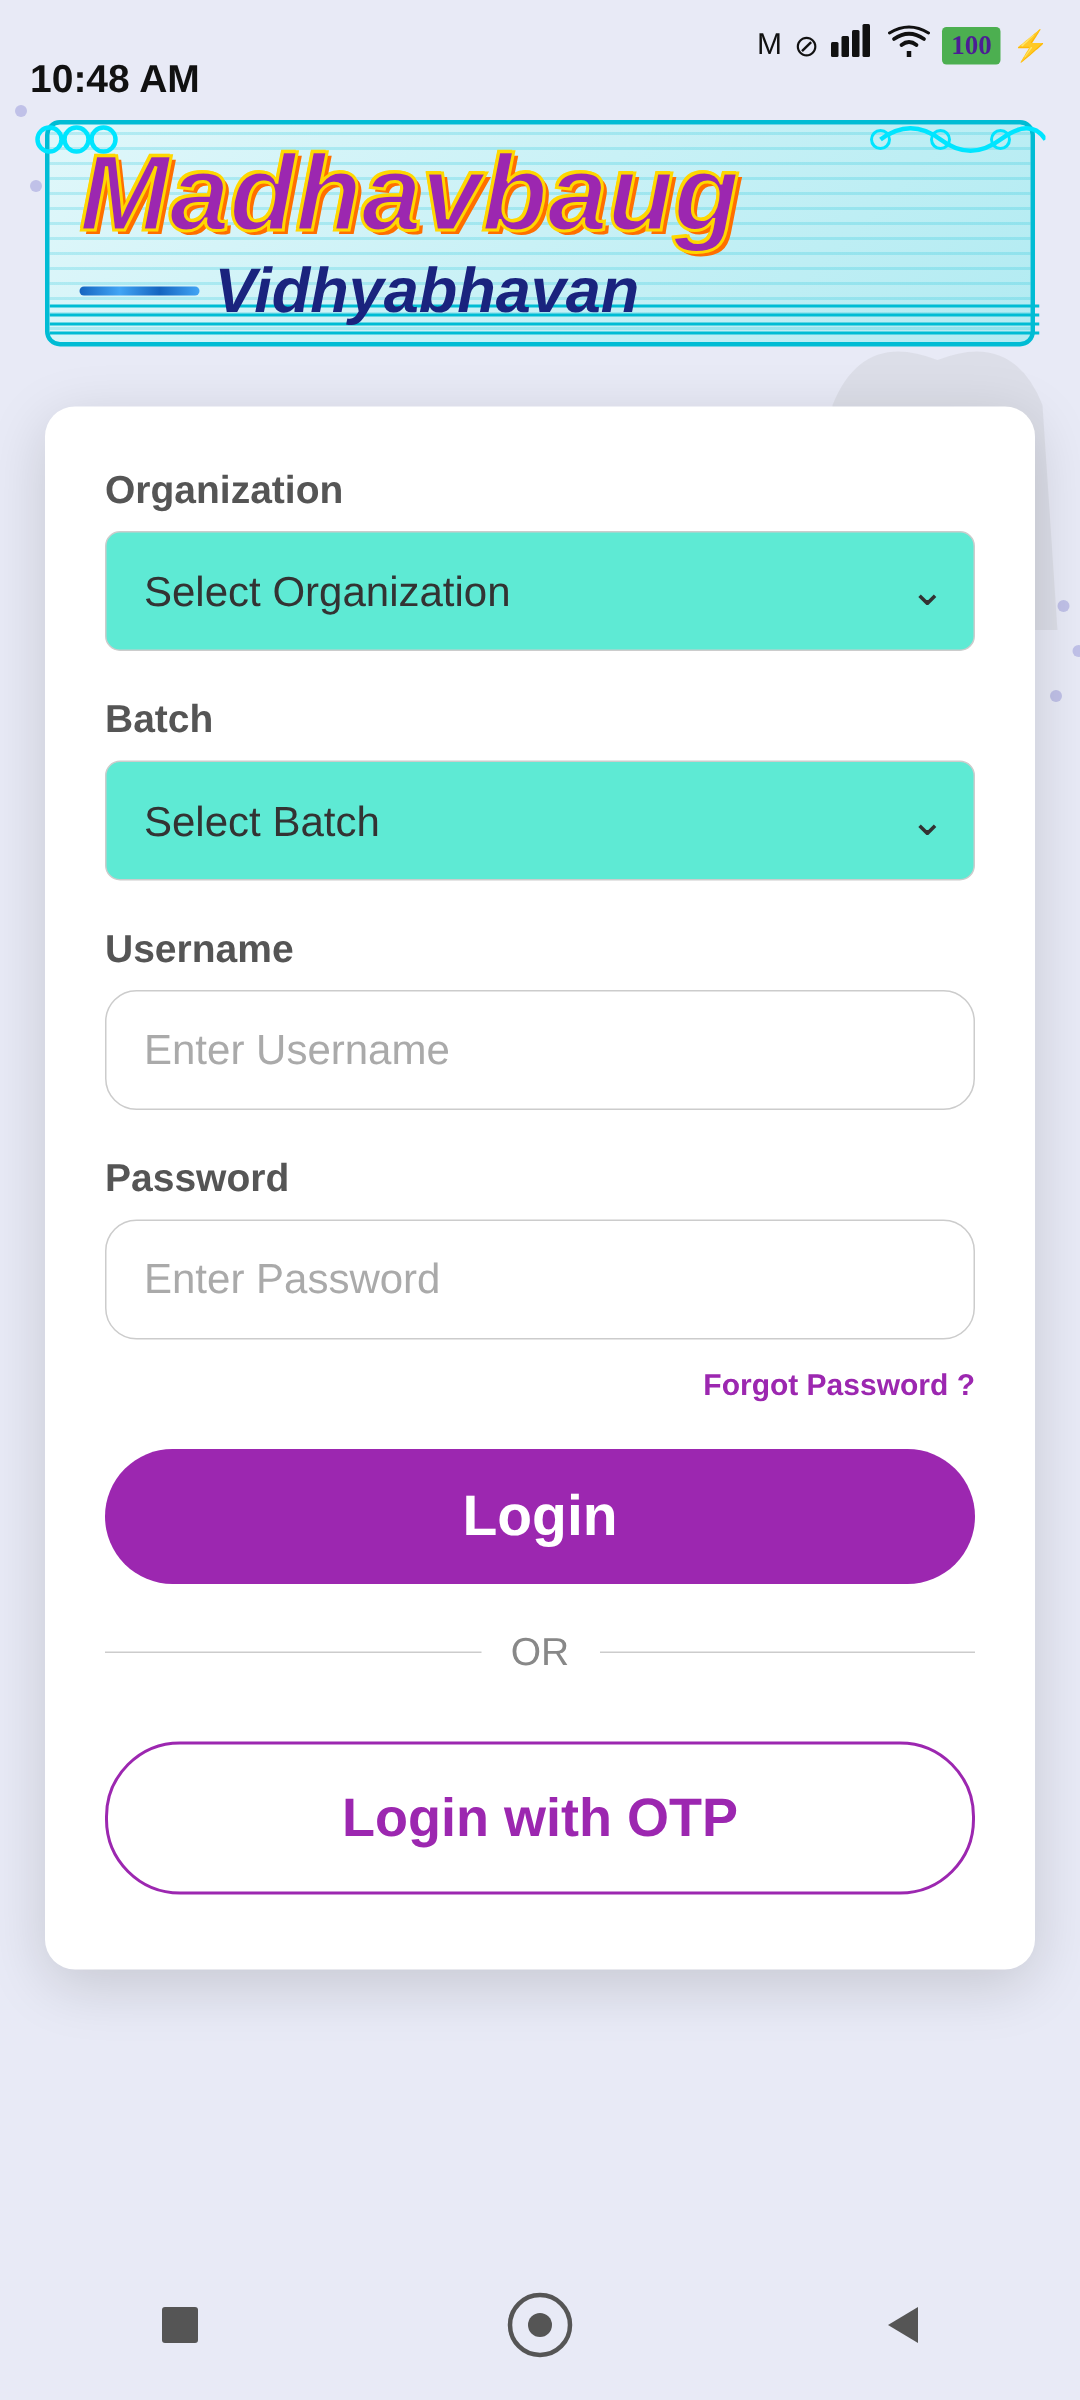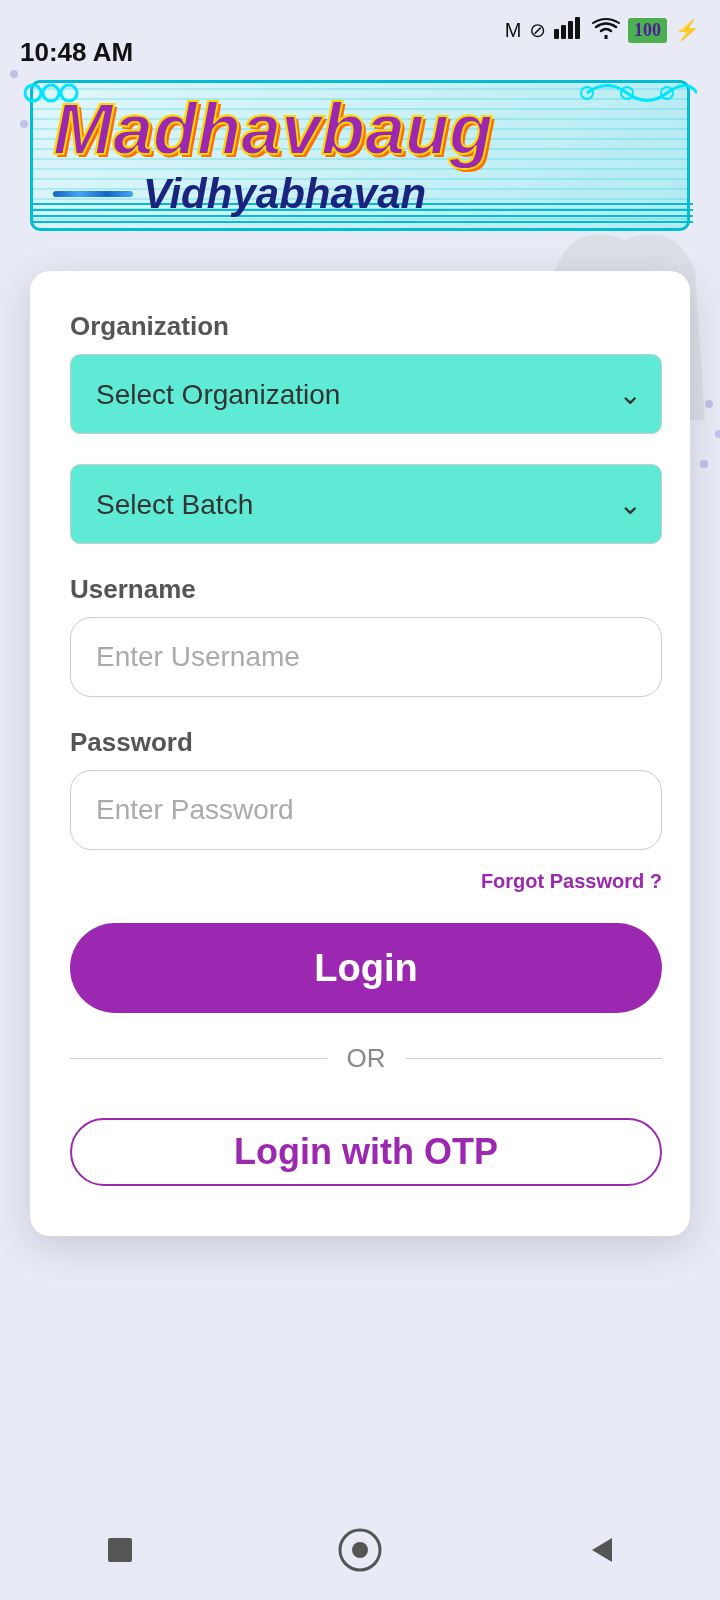--- a/index.html
+++ b/index.html
@@ -115,21 +115,21 @@
       border-radius: 3px;
     }
 
     
     .login-card {
       position: relative;
       z-index: 5;
       background: #ffffff;
       border-radius: 20px;
       margin: 30px 30px;
-      padding: 40px 28px 50px 40px;
+      padding: 40px 40px 50px 40px;
       box-shadow: 0 10px 40px rgba(0,0,0,0.15);
     }
 
     .form-group {
       margin-bottom: 30px;
     }
 
     .form-label {
       font-size: 26px;
       font-weight: 600;
@@ -223,21 +223,21 @@
     }
 
     .or-text {
       font-size: 26px;
       color: #888;
       font-weight: 500;
     }
 
     .btn-otp {
       width: 100%;
-      height: 68px;
+      height: 102px;
       background: #fff;
       border: 2px solid #9c27b0;
       border-radius: 50px;
       color: #9c27b0;
       font-size: 36px;
       font-weight: 700;
       cursor: pointer;
     }
 
     
@@ -368,20 +368,21 @@
     <div class="select-wrapper">
       <select>
         <option value="">Select Organization</option>
       </select>
       <span class="select-chevron">⌄</span>
     </div>
   </div>
 
   
   <div class="form-group">
+    <label class="form-label">Batch</label>
     <div class="select-wrapper">
       <select>
         <option value="">Select Batch</option>
       </select>
       <span class="select-chevron">⌄</span>
     </div>
   </div>
 
   
   <div class="form-group">

